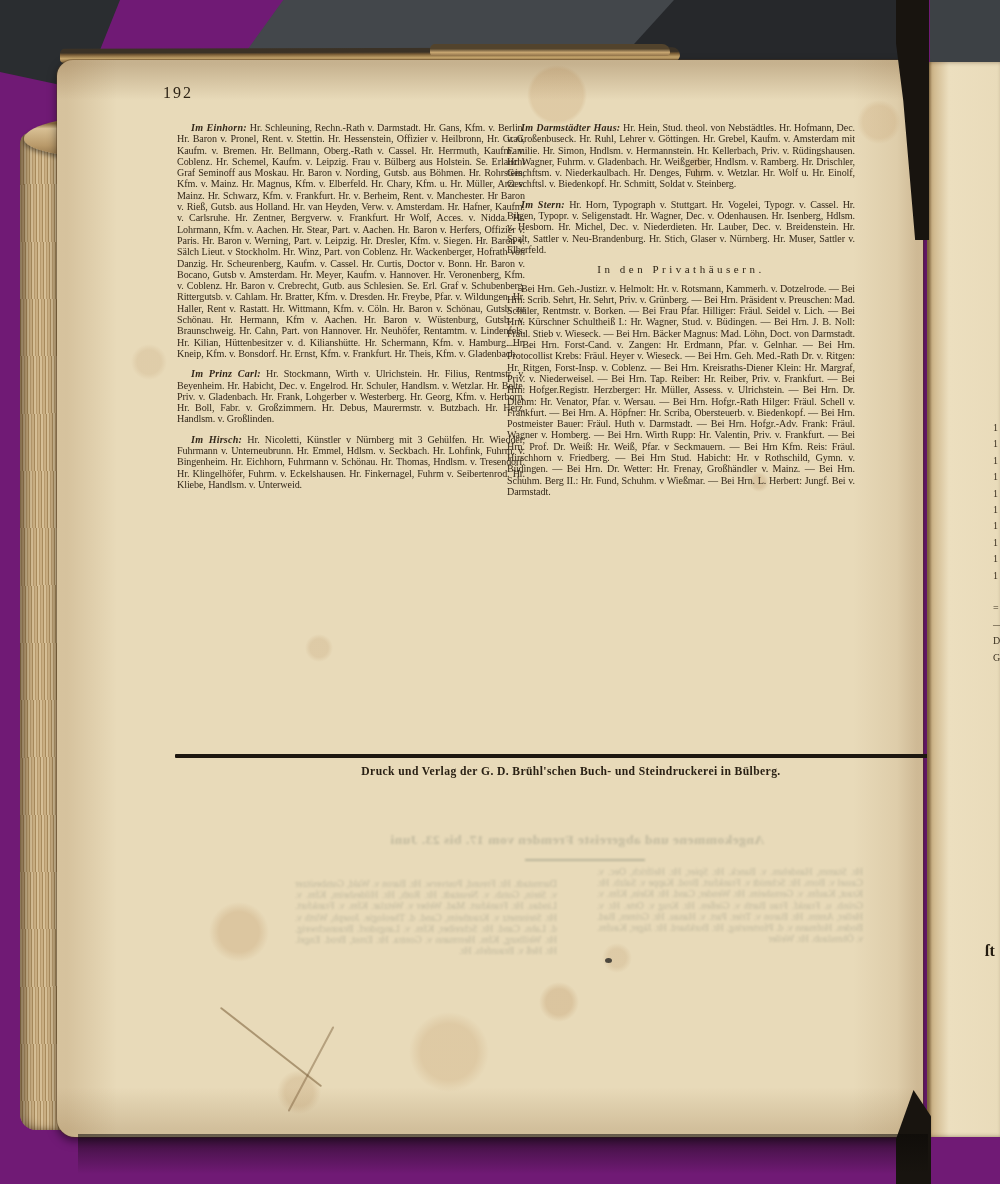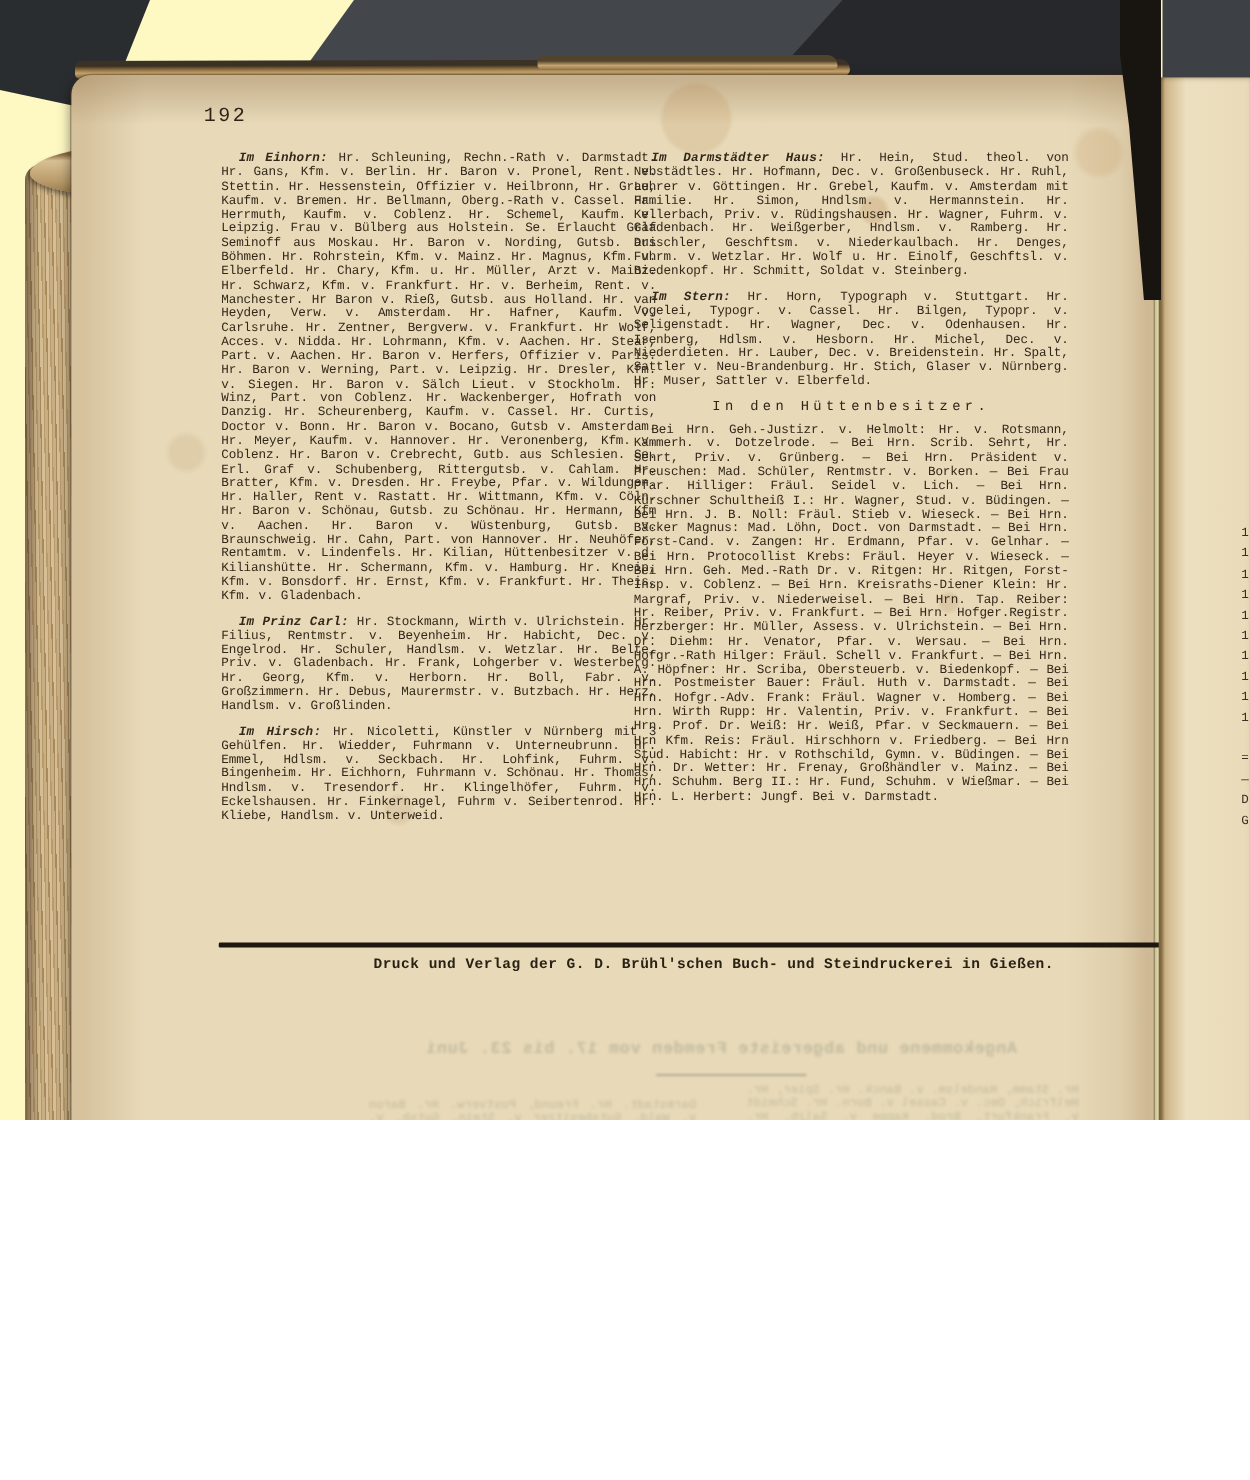--- a/index.html
+++ b/index.html
@@ -1,19 +1,19 @@
 <!DOCTYPE html>
 <html><head>
 <meta charset="utf-8">
 <style>
   html,body{margin:0;padding:0;}
   .scene{
-    position:relative; width:1000px; height:896px; overflow:hidden;
-    background:#fef9c3;
-    font-family:Liberation Mono, monospace;
+    position:relative; width:1000px; height:1184px; overflow:hidden;
+    background:#701a75;
+    font-family:Liberation Serif, serif;
   }
   
   .facet{position:absolute;}
   .facet-a{left:240px;top:0;width:540px;height:60px;background:#43474b;
     clip-path:polygon(8% 0,100% 0,92% 100%,0 100%);}
   .facet-b{left:620px;top:0;width:300px;height:170px;background:#26282b;
     clip-path:polygon(18% 0,100% 0,100% 100%,55% 100%,0 35%);}
   .facet-c{left:930px;top:0;width:70px;height:64px;background:#3d4145;}
   .facet-d{left:0;top:0;width:120px;height:90px;background:#2a2d30;
     clip-path:polygon(0 0,100% 0,70% 100%,0 80%);}
@@ -148,26 +148,26 @@
 
     <div class="col col-left">
       <p class="entry"><span class="entry-head">Im Einhorn:</span> <span>Hr. Schleuning, Rechn.-Rath v. Darmstadt. Hr. Gans, Kfm. v. Berlin. Hr. Baron v. Pronel, Rent. v. Stettin. Hr. Hessenstein, Offizier v. Heilbronn, Hr. Grau, Kaufm. v. Bremen. Hr. Bellmann, Oberg.-Rath v. Cassel. Hr. Herrmuth, Kaufm. v. Coblenz. Hr. Schemel, Kaufm. v. Leipzig. Frau v. Bülberg aus Holstein. Se. Erlaucht Graf Seminoff aus Moskau. Hr. Baron v. Nording, Gutsb. aus Böhmen. Hr. Rohrstein, Kfm. v. Mainz. Hr. Magnus, Kfm. v. Elberfeld. Hr. Chary, Kfm. u. Hr. Müller, Arzt v. Mainz. Hr. Schwarz, Kfm. v. Frankfurt. Hr. v. Berheim, Rent. v. Manchester. Hr Baron v. Rieß, Gutsb. aus Holland. Hr. van Heyden, Verw. v. Amsterdam. Hr. Hafner, Kaufm. v. Carlsruhe. Hr. Zentner, Bergverw. v. Frankfurt. Hr Wolf, Acces. v. Nidda. Hr. Lohrmann, Kfm. v. Aachen. Hr. Stear, Part. v. Aachen. Hr. Baron v. Herfers, Offizier v. Paris. Hr. Baron v. Werning, Part. v. Leipzig. Hr. Dresler, Kfm. v. Siegen. Hr. Baron v. Sälch Lieut. v Stockholm. Hr. Winz, Part. von Coblenz. Hr. Wackenberger, Hofrath von Danzig. Hr. Scheurenberg, Kaufm. v. Cassel. Hr. Curtis, Doctor v. Bonn. Hr. Baron v. Bocano, Gutsb v. Amsterdam. Hr. Meyer, Kaufm. v. Hannover. Hr. Veronenberg, Kfm. v. Coblenz. Hr. Baron v. Crebrecht, Gutb. aus Schlesien. Se. Erl. Graf v. Schubenberg, Rittergutsb. v. Cahlam. Hr. Bratter, Kfm. v. Dresden. Hr. Freybe, Pfar. v. Wildungen. Hr. Haller, Rent v. Rastatt. Hr. Wittmann, Kfm. v. Cöln. Hr. Baron v. Schönau, Gutsb. zu Schönau. Hr. Hermann, Kfm v. Aachen. Hr. Baron v. Wüstenburg, Gutsb. v. Braunschweig. Hr. Cahn, Part. von Hannover. Hr. Neuhöfer, Rentamtm. v. Lindenfels. Hr. Kilian, Hüttenbesitzer v. d. Kilianshütte. Hr. Schermann, Kfm. v. Hamburg. Hr. Kneip, Kfm. v. Bonsdorf. Hr. Ernst, Kfm. v. Frankfurt. Hr. Theis, Kfm. v. Gladenbach.</span></p>
       <p class="entry"><span class="entry-head">Im Prinz Carl:</span> <span>Hr. Stockmann, Wirth v. Ulrichstein. Hr. Filius, Rentmstr. v. Beyenheim. Hr. Habicht, Dec. v. Engelrod. Hr. Schuler, Handlsm. v. Wetzlar. Hr. Belte, Priv. v. Gladenbach. Hr. Frank, Lohgerber v. Westerberg. Hr. Georg, Kfm. v. Herborn. Hr. Boll, Fabr. v. Großzimmern. Hr. Debus, Maurermstr. v. Butzbach. Hr. Herz, Handlsm. v. Großlinden.</span></p>
       <p class="entry"><span class="entry-head">Im Hirsch:</span> <span>Hr. Nicoletti, Künstler v Nürnberg mit 3 Gehülfen. Hr. Wiedder, Fuhrmann v. Unterneubrunn. Hr. Emmel, Hdlsm. v. Seckbach. Hr. Lohfink, Fuhrm. v. Bingenheim. Hr. Eichhorn, Fuhrmann v. Schönau. Hr. Thomas, Hndlsm. v. Tresendorf. Hr. Klingelhöfer, Fuhrm. v. Eckelshausen. Hr. Finkernagel, Fuhrm v. Seibertenrod. Hr. Kliebe, Handlsm. v. Unterweid.</span></p>
     </div>
 
     <div class="col col-right">
       <p class="entry"><span class="entry-head">Im Darmstädter Haus:</span> <span>Hr. Hein, Stud. theol. von Nebstädtles. Hr. Hofmann, Dec. v. Großenbuseck. Hr. Ruhl, Lehrer v. Göttingen. Hr. Grebel, Kaufm. v. Amsterdam mit Familie. Hr. Simon, Hndlsm. v. Hermannstein. Hr. Kellerbach, Priv. v. Rüdingshausen. Hr. Wagner, Fuhrm. v. Gladenbach. Hr. Weißgerber, Hndlsm. v. Ramberg. Hr. Drischler, Geschftsm. v. Niederkaulbach. Hr. Denges, Fuhrm. v. Wetzlar. Hr. Wolf u. Hr. Einolf, Geschftsl. v. Biedenkopf. Hr. Schmitt, Soldat v. Steinberg.</span></p>
       <p class="entry"><span class="entry-head">Im Stern:</span> <span>Hr. Horn, Typograph v. Stuttgart. Hr. Vogelei, Typogr. v. Cassel. Hr. Bilgen, Typopr. v. Seligenstadt. Hr. Wagner, Dec. v. Odenhausen. Hr. Isenberg, Hdlsm. v. Hesborn. Hr. Michel, Dec. v. Niederdieten. Hr. Lauber, Dec. v. Breidenstein. Hr. Spalt, Sattler v. Neu-Brandenburg. Hr. Stich, Glaser v. Nürnberg. Hr. Muser, Sattler v. Elberfeld.</span></p>
-      <p class="entry section-heading">In den Hüttenbesitzer.</p>
+      <p class="entry section-heading">In den Privathäusern.</p>
       <p class="entry">Bei Hrn. Geh.-Justizr. v. Helmolt: Hr. v. Rotsmann, Kammerh. v. Dotzelrode. — Bei Hrn. Scrib. Sehrt, Hr. Sehrt, Priv. v. Grünberg. — Bei Hrn. Präsident v. Preuschen: Mad. Schüler, Rentmstr. v. Borken. — Bei Frau Pfar. Hilliger: Fräul. Seidel v. Lich. — Bei Hrn. Kürschner Schultheiß I.: Hr. Wagner, Stud. v. Büdingen. — Bei Hrn. J. B. Noll: Fräul. Stieb v. Wieseck. — Bei Hrn. Bäcker Magnus: Mad. Löhn, Doct. von Darmstadt. — Bei Hrn. Forst-Cand. v. Zangen: Hr. Erdmann, Pfar. v. Gelnhar. — Bei Hrn. Protocollist Krebs: Fräul. Heyer v. Wieseck. — Bei Hrn. Geh. Med.-Rath Dr. v. Ritgen: Hr. Ritgen, Forst-Insp. v. Coblenz. — Bei Hrn. Kreisraths-Diener Klein: Hr. Margraf, Priv. v. Niederweisel. — Bei Hrn. Tap. Reiber: Hr. Reiber, Priv. v. Frankfurt. — Bei Hrn. Hofger.Registr. Herzberger: Hr. Müller, Assess. v. Ulrichstein. — Bei Hrn. Dr. Diehm: Hr. Venator, Pfar. v. Wersau. — Bei Hrn. Hofgr.-Rath Hilger: Fräul. Schell v. Frankfurt. — Bei Hrn. A. Höpfner: Hr. Scriba, Obersteuerb. v. Biedenkopf. — Bei Hrn. Postmeister Bauer: Fräul. Huth v. Darmstadt. — Bei Hrn. Hofgr.-Adv. Frank: Fräul. Wagner v. Homberg. — Bei Hrn. Wirth Rupp: Hr. Valentin, Priv. v. Frankfurt. — Bei Hrn. Prof. Dr. Weiß: Hr. Weiß, Pfar. v Seckmauern. — Bei Hrn Kfm. Reis: Fräul. Hirschhorn v. Friedberg. — Bei Hrn Stud. Habicht: Hr. v Rothschild, Gymn. v. Büdingen. — Bei Hrn. Dr. Wetter: Hr. Frenay, Großhändler v. Mainz. — Bei Hrn. Schuhm. Berg II.: Hr. Fund, Schuhm. v Wießmar. — Bei Hrn. L. Herbert: Jungf. Bei v. Darmstadt.</p>
     </div>
 
     <div class="footer-rule"></div>
-    <div class="footer-text">Druck und Verlag der G. D. Brühl'schen Buch- und Steindruckerei in Gießen.</div>
+    <div class="footer-text">Druck und Verlag der G. D. Brühl'schen Buch- und Steindruckerei in Bülberg.</div>
 
     <div class="ghost ghost-headline">Angekommene und abgereiste Fremden vom 17. bis 23. Juni</div>
     <div class="ghost-rule"></div>
     <div class="ghost ghost-col ghost-col-a">Darmstadt. Hr. Freund, Postverw. Hr. Baron v. Wald, Gutsbesitzer v. Stein, Gutsb. v. Neustadt. Hr. Roth, Hr. Hildesheim, Kfm. v. Lindau. Hr. Frankfurt. Mad. Weber v. Wetzlar. Kfm. v. Frankfurt. Hr. Steinmetz v. Krautheim, Cand. d. Theologie. Joseph, Wirth v. d. Lahn. Cand. Hr. Schreiber, Kfm. v. Langsdorf. Braunschweig. Hr. Weilburg, Kfm. Herrmann v. Gontra. Hr. Ernst, Brod. Engel. Hr. Heß v. Braunfels. Hr.</div>
     <div class="ghost ghost-col ghost-col-b">Hr. Stamm, Handelsm. v. Banck. Hr. Spier, Hr. Helfrich, Oec. v. Cassel v. Born. Hr. Schmidt v. Frankfurt. Brod. Kappe v. Salzb. Hr. Kraut, Kaufm. v. Gernsheim. Hr. Wender, Cand. Hr. Klein, Kfm. v. Grünb. u. Frankf. Frau Barth v. Gießen. Hr. Krug v. Orte. Hr. v. Heller, Amtm. Hr. Baron v. Trier. Part. v. Hanau. Hr. Grimm, Bad. Boden. Hofmann v. d. Pfortenring. Hr. Burkhard. Hr. Jäger, Kaufm. v. Öhmslaub. Hr. Weiler</div>
 
     <div class="dogear-line1"></div>
     <div class="dogear-line2"></div>
     <div class="speck"></div>
   </div>

